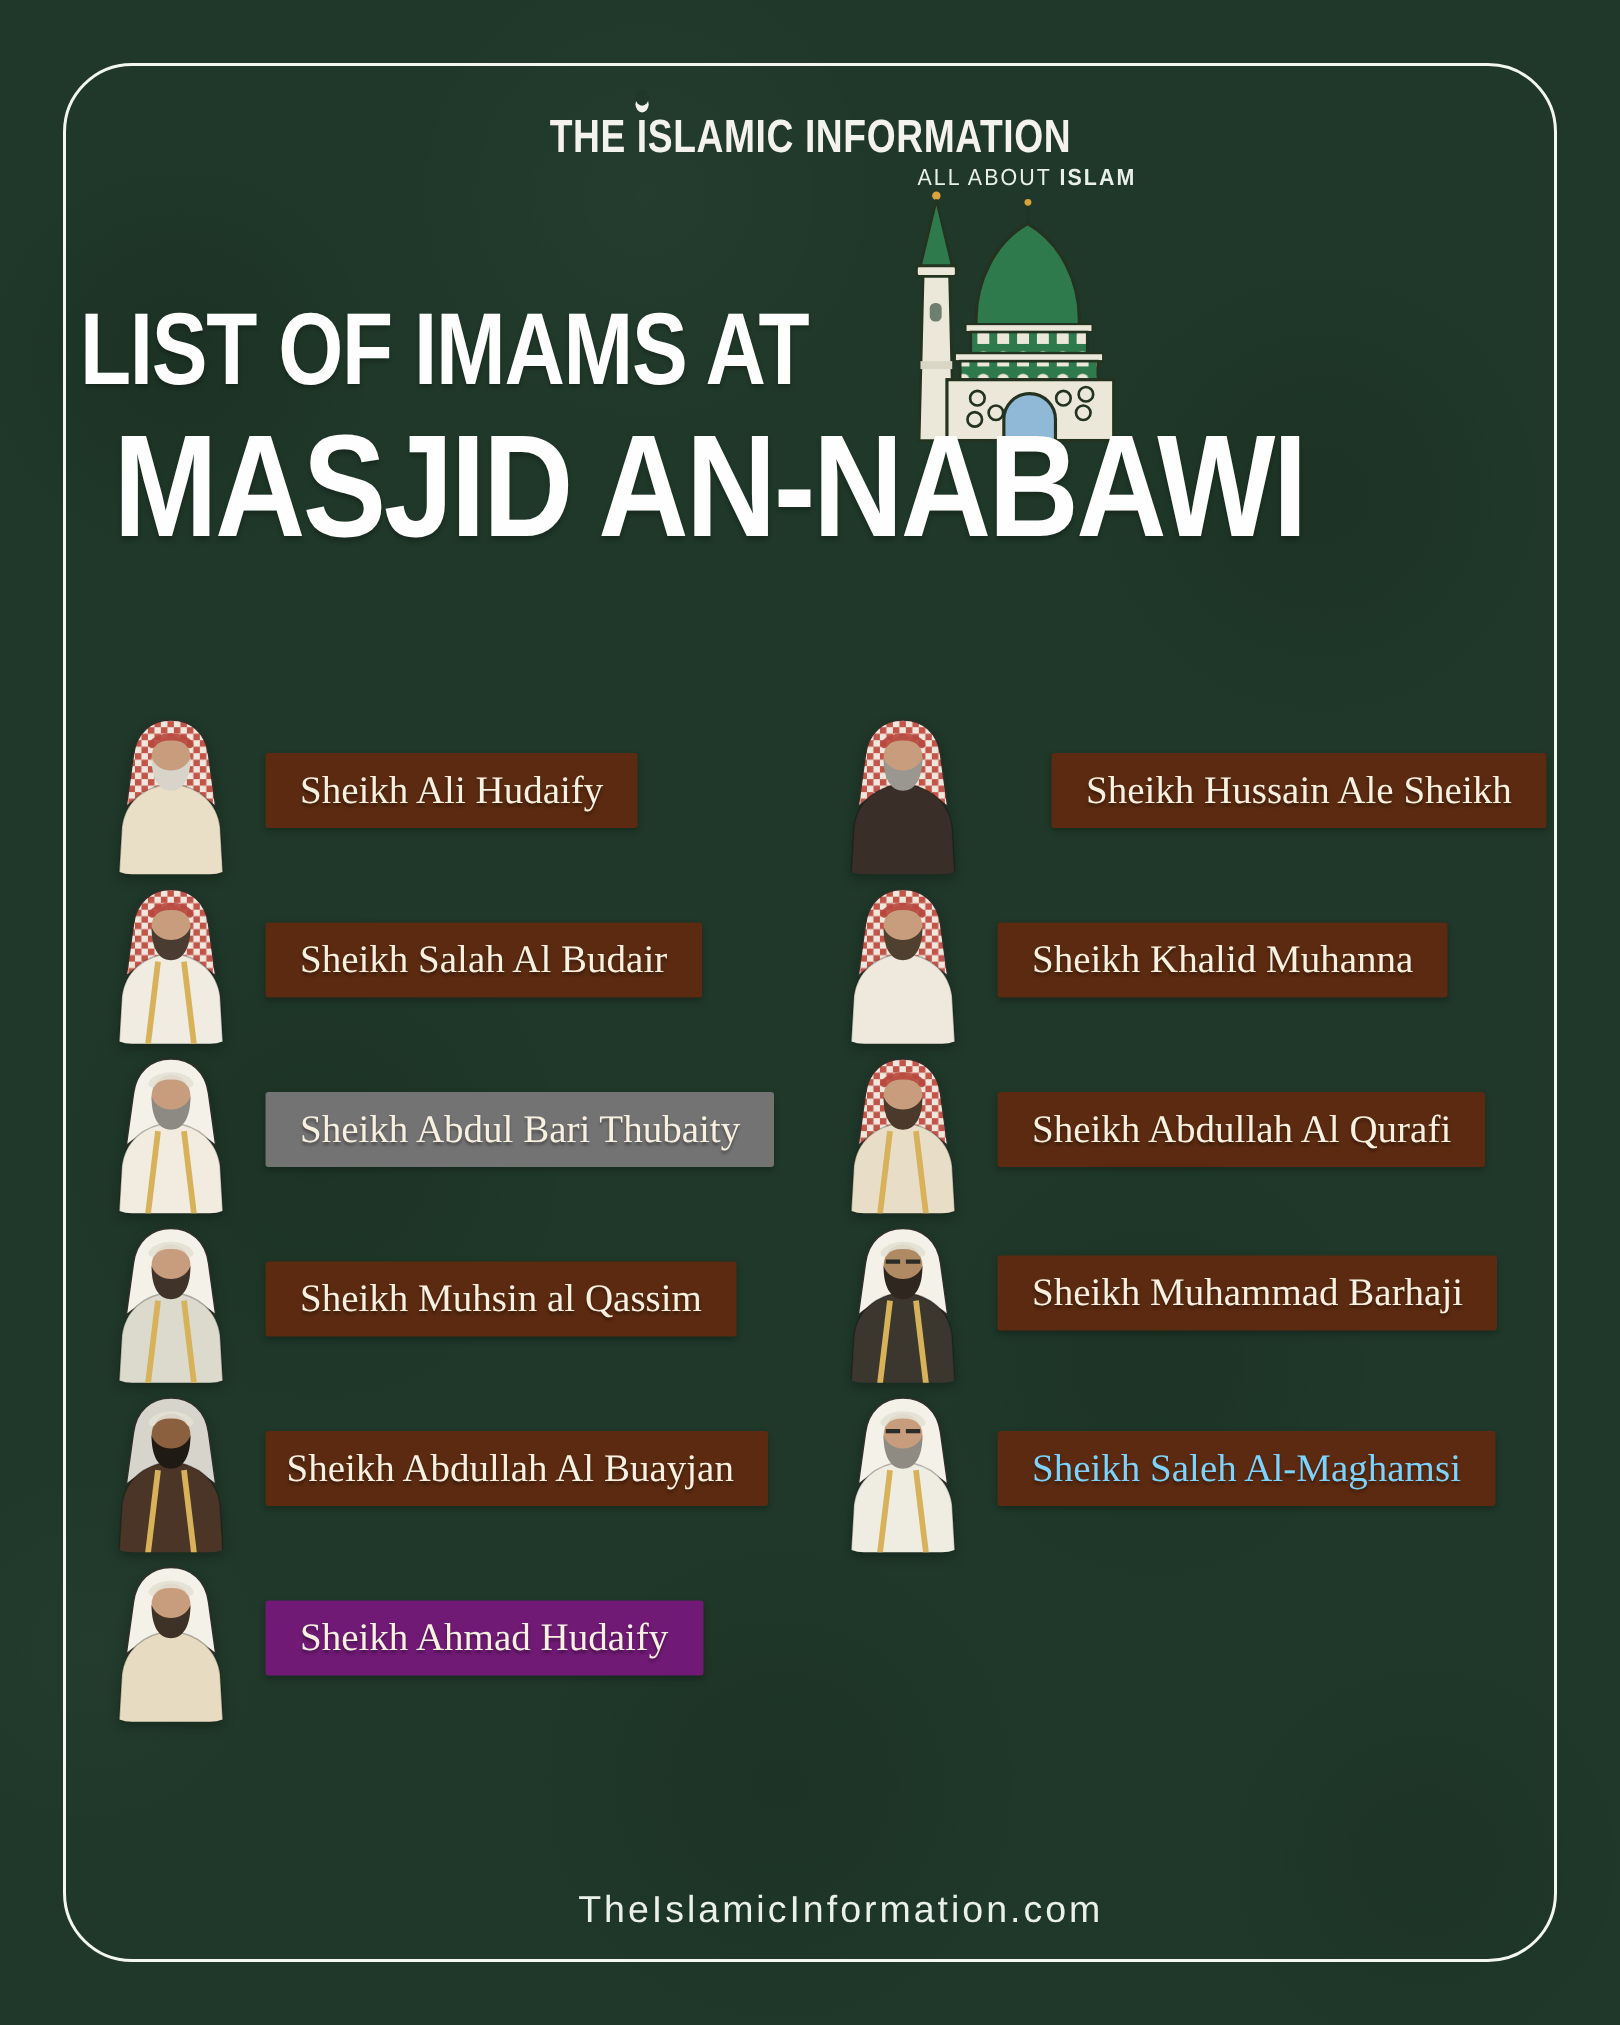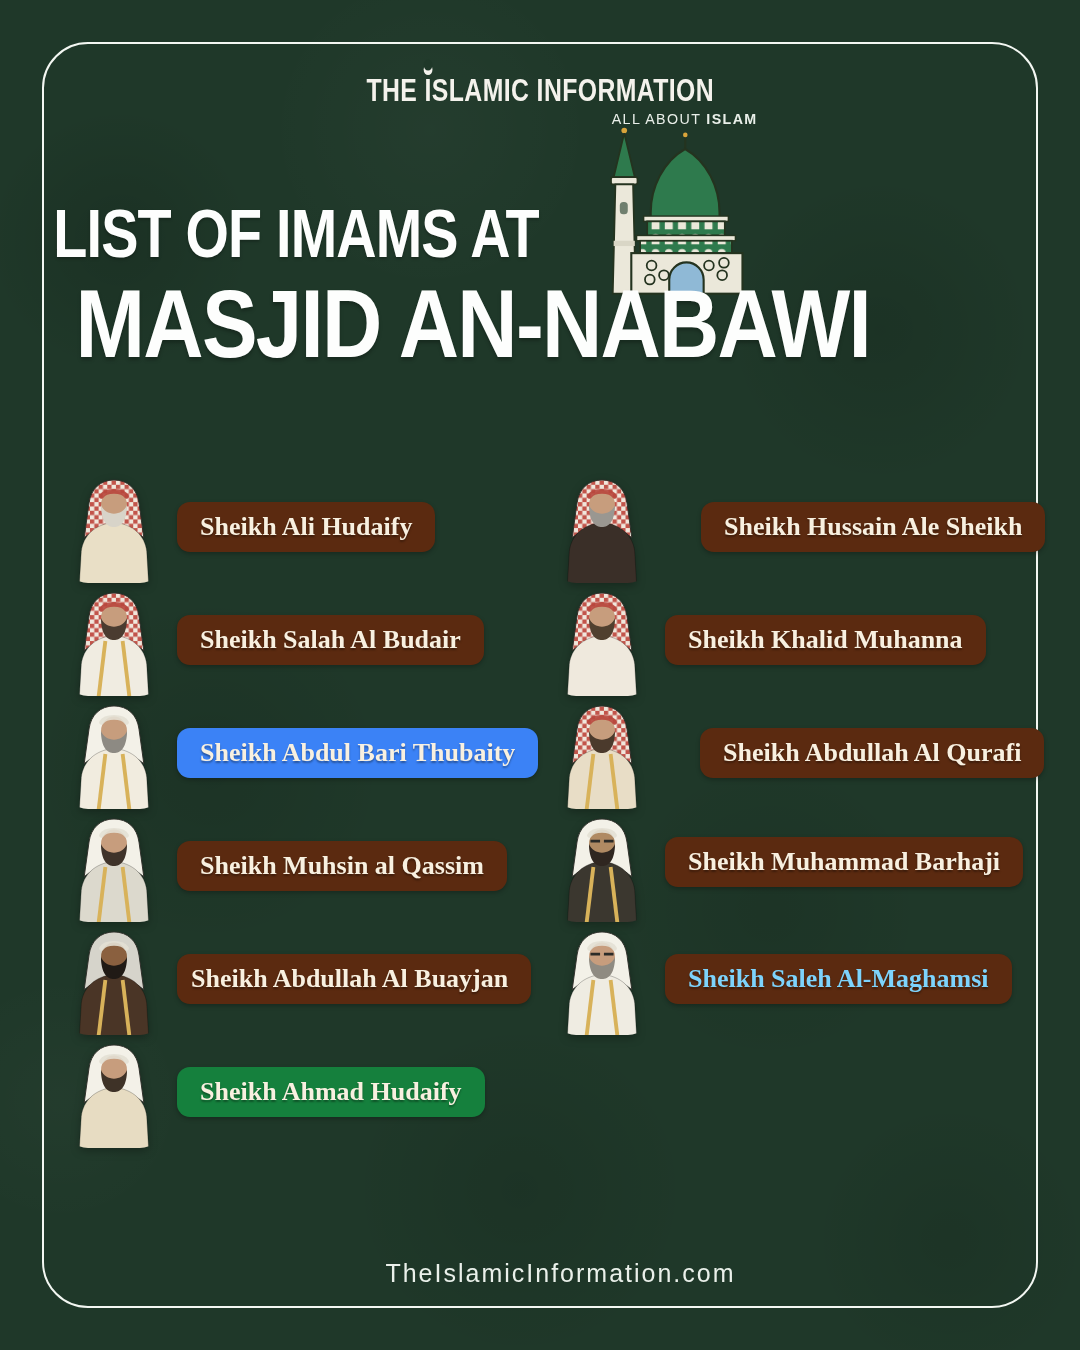--- a/index.html
+++ b/index.html
@@ -65,22 +65,22 @@
   
   .list{ position:absolute; top:476px; left:64px; width:952px; }
   .col{ position:absolute; top:0; }
   .col-left{ left:0; }
   .col-right{ left:488px; }
   .row{ height:113px; display:flex; align-items:flex-start; gap:13px; }
   .avatar{ width:100px; height:108px; flex:0 0 auto; filter:drop-shadow(0 3px 4px rgba(0,0,0,.28)); }
   .avatar svg{ display:block; width:100%; height:100%; }
   .pill{
     margin-top:26px; display:inline-block; white-space:nowrap;
-    padding:10px 23px; border-radius:13px;
-    font-family:"Liberation Serif", serif; font-weight:bold; font-size:26px; line-height:1.15;
+    padding:10px 23px; border-radius:2px;
+    font-family:"Liberation Serif", serif; font-weight:normal; font-size:26px; line-height:1.15;
     box-shadow:0 2px 4px rgba(0,0,0,.25);
     text-shadow:0 2px 2px rgba(0,0,0,.35);
   }
 
   
   .footer{
     position:absolute; bottom:62px; left:0; width:100%; text-align:center;
     color:#eaf0ea; font-size:25px; letter-spacing:2px; font-weight:400;padding-left:41px;
   }
 </style>
@@ -216,21 +216,21 @@
       <path d="M52 48 C32 50 20 62 18 78 L16 112 L88 112 L86 78 C84 62 72 50 52 48 Z" fill="#f1ecdf" stroke="rgba(0,0,0,.25)" stroke-width="1"></path>
       <path d="M43 54 L36 112" stroke="#d8b25a" stroke-width="4" fill="none"></path>
                          <path d="M61 54 L68 112" stroke="#d8b25a" stroke-width="4" fill="none"></path>
       <ellipse cx="52" cy="30" rx="13.5" ry="15" fill="#c79d7d"></ellipse>
       <path d="M38.5 30 C38.5 47 45 53 52 53 C59 53 65.5 47 65.5 30 C61 42 43 42 38.5 30 Z" fill="#8d8a83"></path>
       <path d="M39 21 C43 14 61 14 65 21" fill="none" stroke="#e3e0d4" stroke-width="5" stroke-linecap="round" opacity=".9"></path>
 
     </g>
   </svg>
         </div>
-    <div class="pill" style="background: #3b82f6; color: rgb(248, 240, 224);">Sheikh Abdul Bari Thubaity</div>
+    <div class="pill" style="background: #737373; color: rgb(248, 240, 224);">Sheikh Abdul Bari Thubaity</div>
   </div>
 
   <div class="row">
     <div class="avatar">
           <svg viewBox="0 0 104 112" xmlns="http://www.w3.org/2000/svg">
     <defs>
       <pattern id="k0x3" width="9" height="9" patternUnits="userSpaceOnUse">
         <rect width="9" height="9" fill="#f0e7dc"></rect>
         <rect width="4.5" height="4.5" fill="#c2544a"></rect>
         <rect x="4.5" y="4.5" width="4.5" height="4.5" fill="#c2544a"></rect>
@@ -299,21 +299,21 @@
       <path d="M52 4 C38 4 28 13 26 28 L21 64 C33 54 44 51 52 51 C60 51 71 54 83 64 L78 28 C76 13 66 4 52 4 Z" fill="#f3f1e8" stroke="#2f2f2a" stroke-width="1"></path>
       <path d="M52 48 C32 50 20 62 18 78 L16 112 L88 112 L86 78 C84 62 72 50 52 48 Z" fill="#e7dcc2" stroke="rgba(0,0,0,.25)" stroke-width="1"></path>
 
       <ellipse cx="52" cy="30" rx="13.5" ry="15" fill="#c79d7d"></ellipse>
       <path d="M38.5 30 C38.5 47 45 53 52 53 C59 53 65.5 47 65.5 30 C61 42 43 42 38.5 30 Z" fill="#3e3227"></path>
       <path d="M39 21 C43 14 61 14 65 21" fill="none" stroke="#e3e0d4" stroke-width="5" stroke-linecap="round" opacity=".9"></path>
 
     </g>
   </svg>
         </div>
-    <div class="pill" style="background: #15803d; color: rgb(248, 240, 224);">Sheikh Ahmad Hudaify</div>
+    <div class="pill" style="background: #701a75; color: rgb(248, 240, 224);">Sheikh Ahmad Hudaify</div>
   </div>
 </div>
   <div class="col col-right">
   <div class="row">
     <div class="avatar">
           <svg viewBox="0 0 104 112" xmlns="http://www.w3.org/2000/svg">
     <defs>
       <pattern id="k1x0" width="9" height="9" patternUnits="userSpaceOnUse">
         <rect width="9" height="9" fill="#f0e7dc"></rect>
         <rect width="4.5" height="4.5" fill="#c2544a"></rect>
@@ -382,21 +382,21 @@
       <path d="M52 48 C32 50 20 62 18 78 L16 112 L88 112 L86 78 C84 62 72 50 52 48 Z" fill="#e8ddc6" stroke="rgba(0,0,0,.25)" stroke-width="1"></path>
       <path d="M43 54 L36 112" stroke="#d8b25a" stroke-width="4" fill="none"></path>
                          <path d="M61 54 L68 112" stroke="#d8b25a" stroke-width="4" fill="none"></path>
       <ellipse cx="52" cy="30" rx="13.5" ry="15" fill="#c79d7d"></ellipse>
       <path d="M38.5 30 C38.5 47 45 53 52 53 C59 53 65.5 47 65.5 30 C61 42 43 42 38.5 30 Z" fill="#4b3a2c"></path>
       <path d="M39 21 C43 14 61 14 65 21" fill="none" stroke="#b8473d" stroke-width="5" stroke-linecap="round" opacity=".9"></path>
 
     </g>
   </svg>
         </div>
-    <div class="pill" style="background: rgb(91, 42, 16); color: rgb(248, 240, 224); margin-left: 35px;">Sheikh Abdullah Al Qurafi</div>
+    <div class="pill" style="background: rgb(91, 42, 16); color: rgb(248, 240, 224);">Sheikh Abdullah Al Qurafi</div>
   </div>
 
   <div class="row">
     <div class="avatar">
           <svg viewBox="0 0 104 112" xmlns="http://www.w3.org/2000/svg">
     <defs>
       <pattern id="k1x3" width="9" height="9" patternUnits="userSpaceOnUse">
         <rect width="9" height="9" fill="#f0e7dc"></rect>
         <rect width="4.5" height="4.5" fill="#c2544a"></rect>
         <rect x="4.5" y="4.5" width="4.5" height="4.5" fill="#c2544a"></rect>

